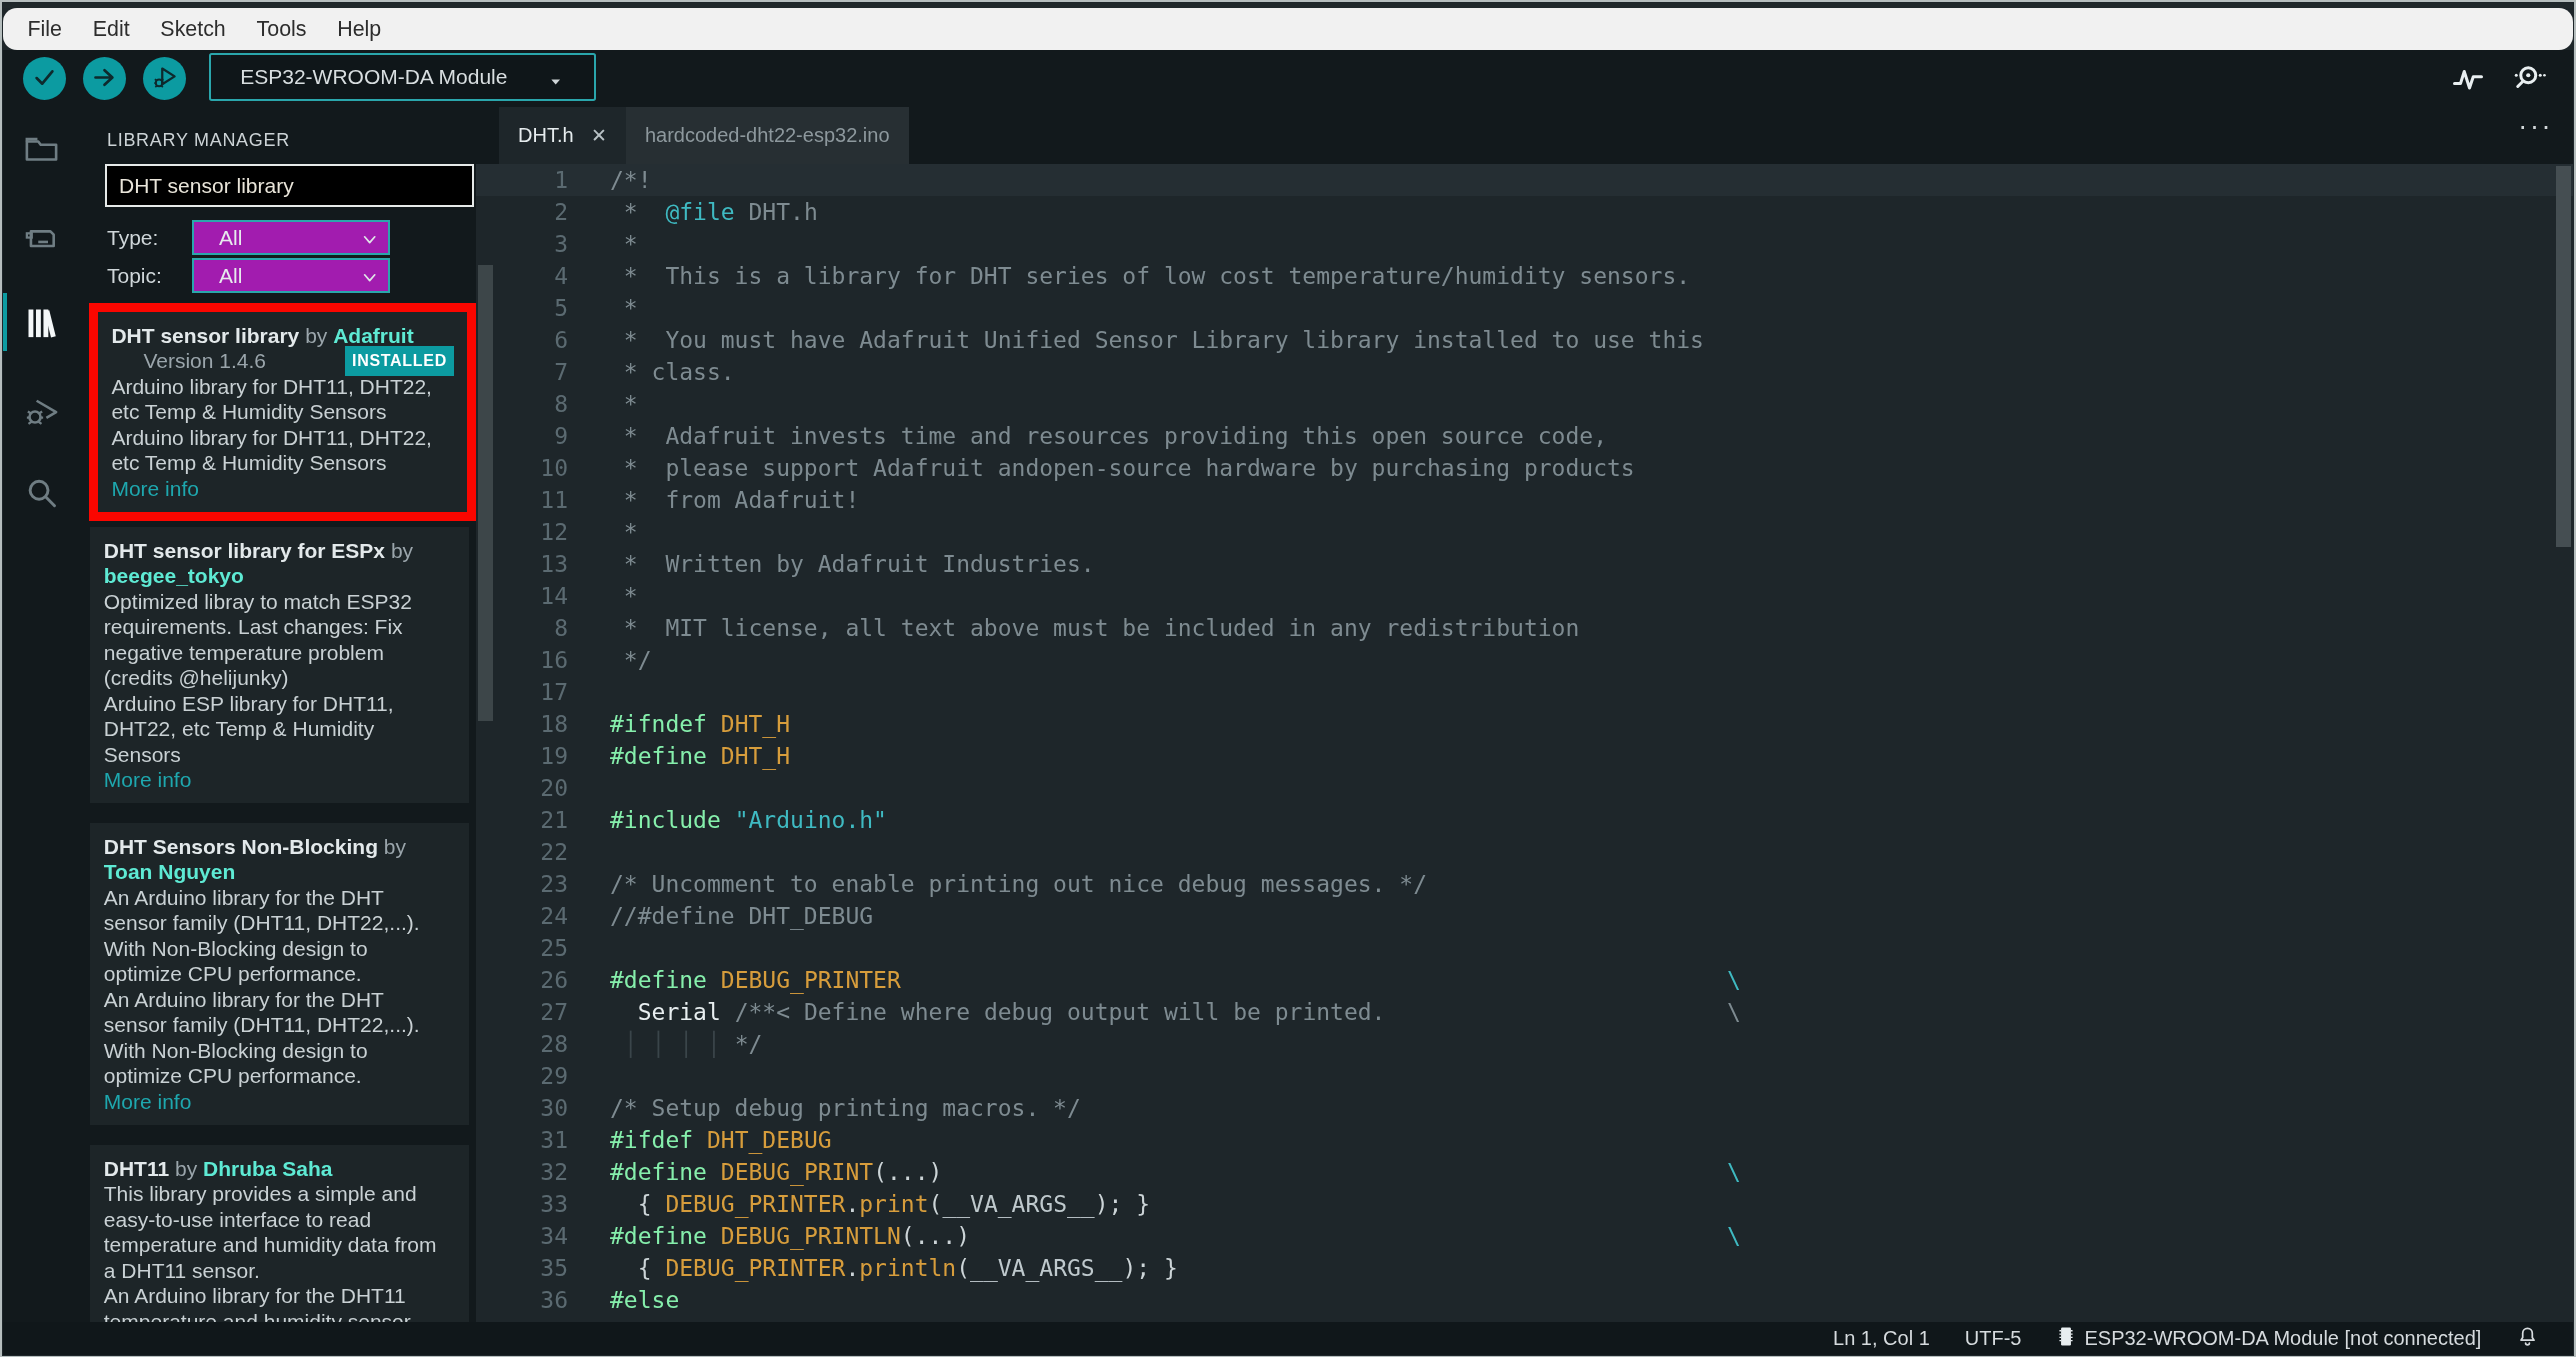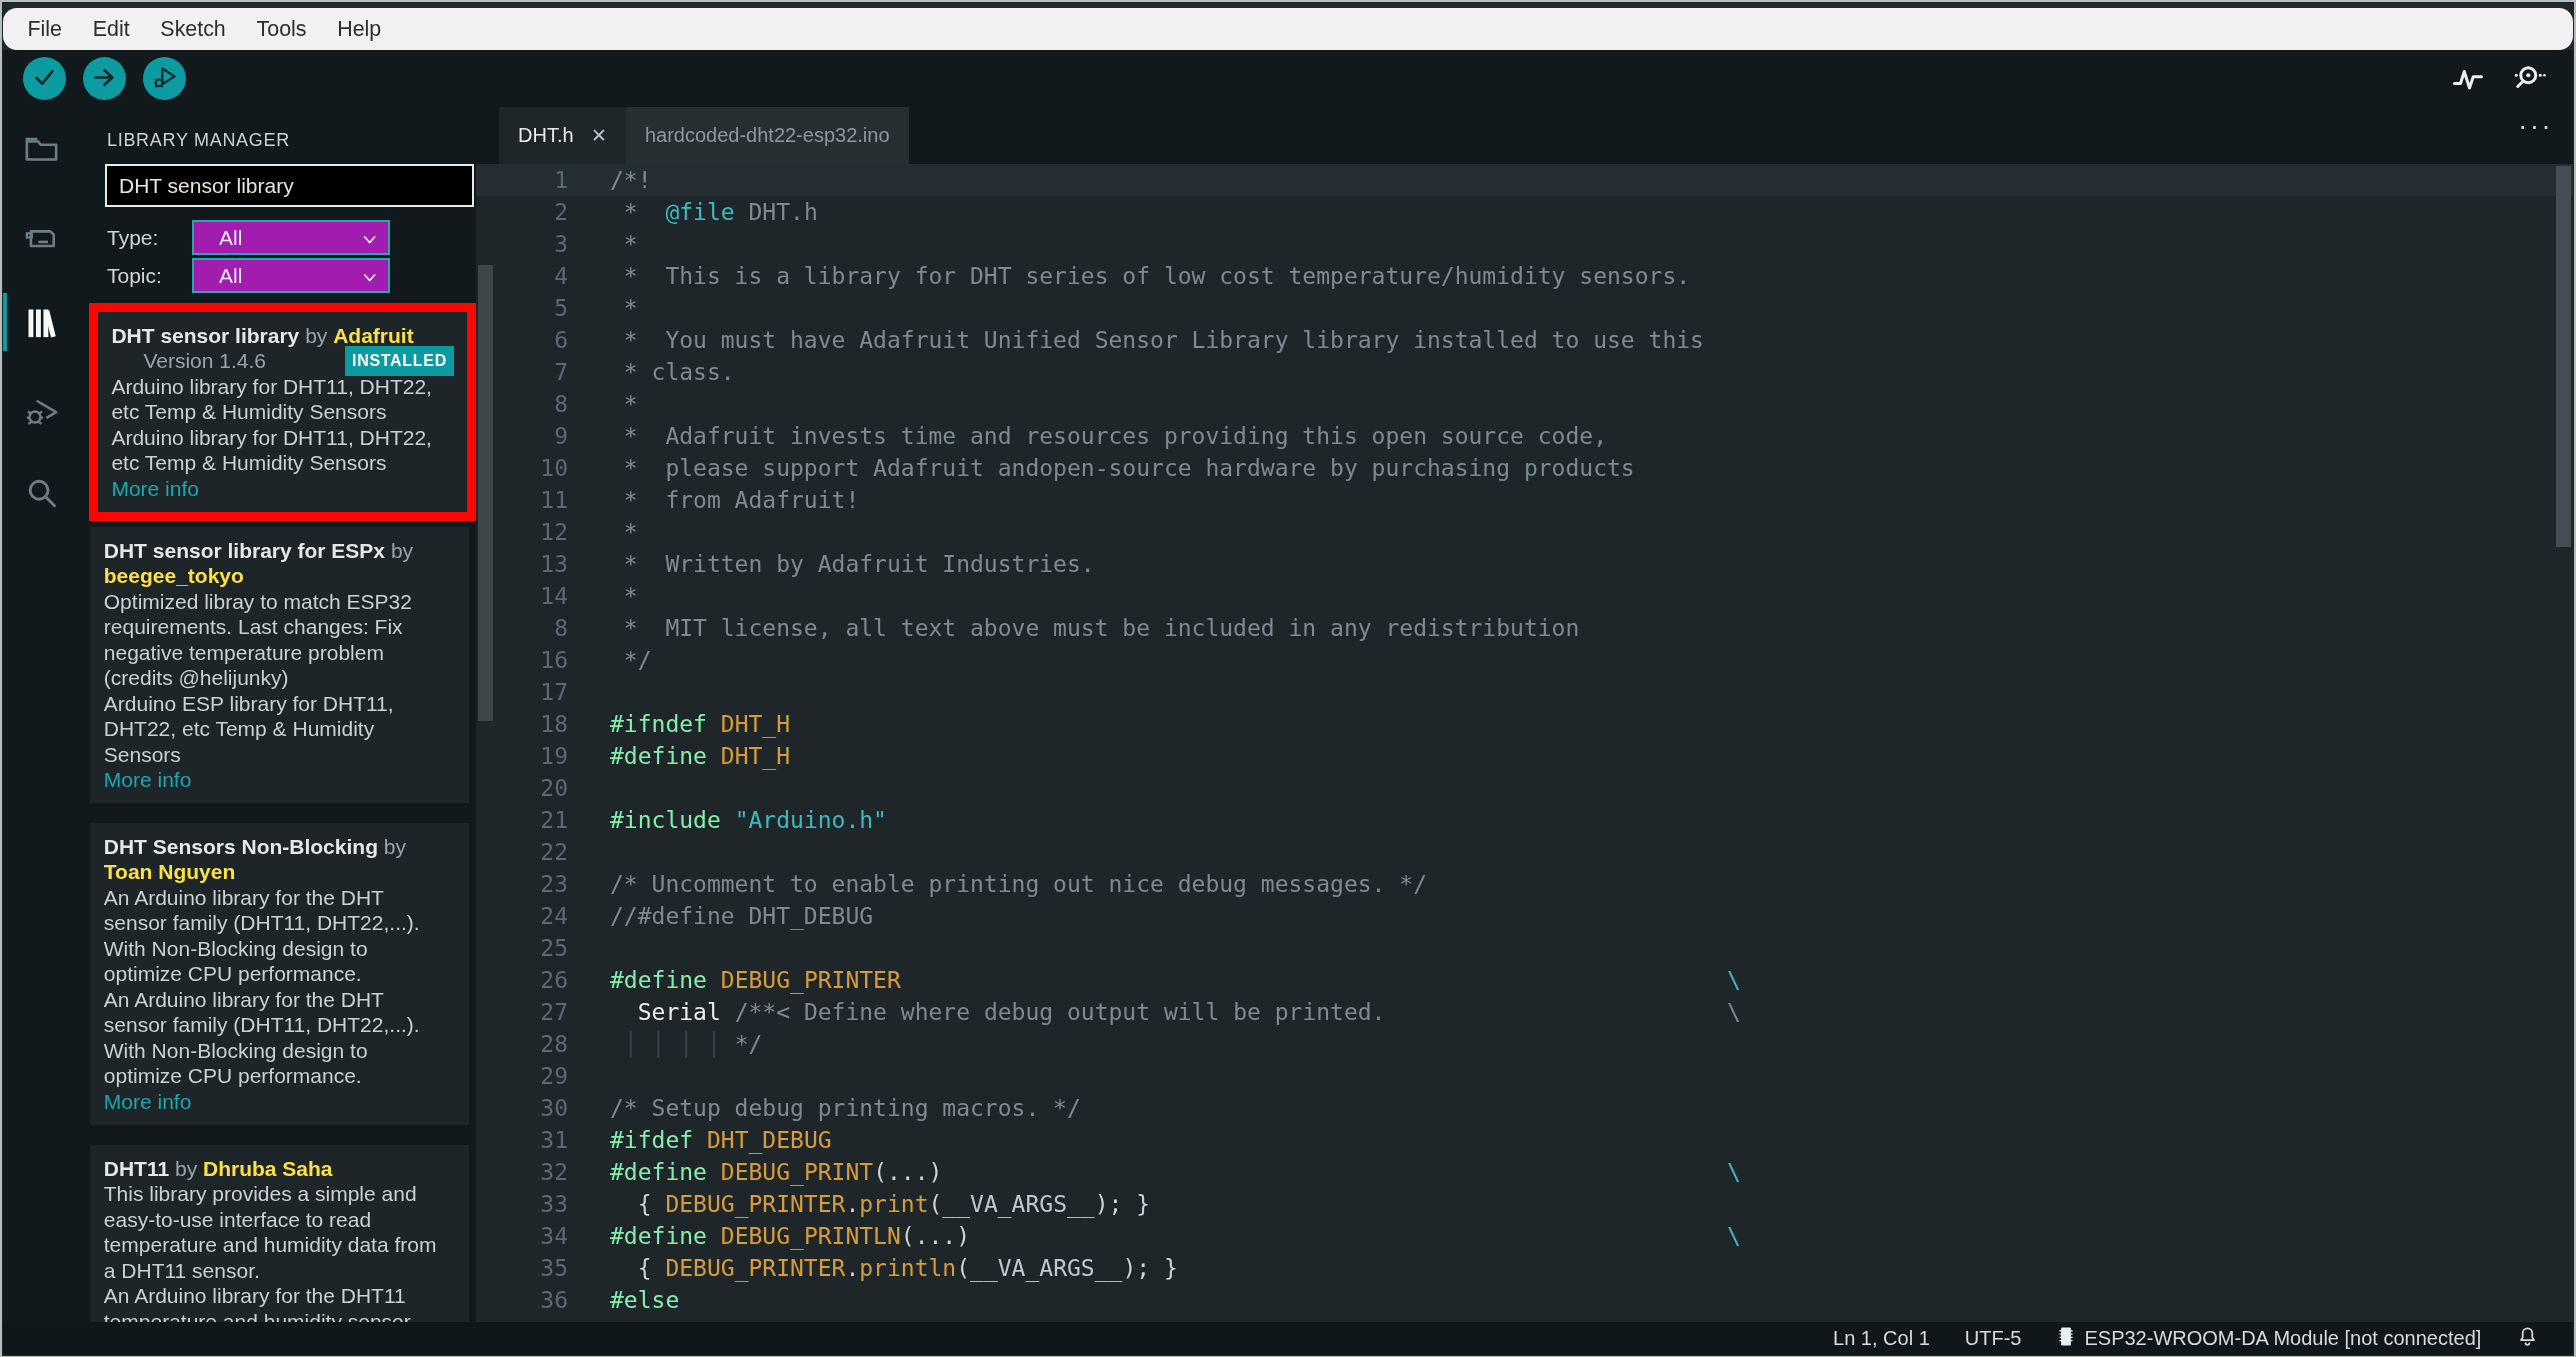--- a/index.html
+++ b/index.html
@@ -43,21 +43,21 @@
   .lm-dd{position:relative;width:198px;height:35px;border:2px solid #2aa6ac;background:#a21caf;
     display:flex;align-items:center;padding-left:25px;color:#e6ebed;font-size:21px;box-sizing:border-box;}
   .lm-dd svg{position:absolute;right:9.4px;top:9.4px;}
   .lm-list{position:absolute;top:196px;left:0;right:0;bottom:0;}
   .lm-card-wrap{margin:0 0 20px 13.4px;width:379px;box-sizing:border-box;}
   .lm-card-wrap.hl{margin-left:12px;margin-bottom:6px;width:387px;border:9.4px solid #fb0600;}
   .lm-card{background:#1d2528;padding:10.7px 13.4px;box-sizing:border-box;width:100%;}
   .e-title{font-size:21px;line-height:25.5px;color:#e3e9eb;}
   .e-name{font-weight:bold;color:#e3e9eb;}
   .e-by{color:#9aa5ab;}
-  .e-author{color:#fde047;font-weight:bold;}
+  .e-author{color:#5eead4;font-weight:bold;}
   .e-vrow{display:flex;justify-content:space-between;align-items:center;line-height:25.5px;height:25.5px;margin-left:32px;}
   .e-version{font-size:21px;color:#9aa5ab;}
   .badge{background:#0c9ba1;color:#fff;font-size:16px;font-weight:bold;padding:2px 6.7px;letter-spacing:0.7px;}
   .e-desc{font-size:21px;line-height:25.5px;color:#c9d1d4;}
   .e-more{font-size:21px;line-height:25.5px;color:#1ea7ae;cursor:pointer;}
   .panel-scroll-thumb{position:absolute;left:478px;top:265px;width:14.7px;height:456px;background:#3d4649;z-index:5;}
 
   
   .tabbar{position:absolute;top:107px;left:476px;right:2.7px;height:57px;background:#12191c;display:flex;}
   .tab{height:100%;display:flex;align-items:center;font-size:20px;padding:0 19px;box-sizing:border-box;}
@@ -114,20 +114,28 @@
         </svg>
     </span>
   </div>
   <div class="tb-btn" style="left:140px">
     <span>
       <svg width="27" height="27" viewBox="0 0 24 24">
         <path d="M10 4l11 7-11 7z" fill="none" stroke="#0e2a2d" stroke-width="2" stroke-linejoin="round"></path>
         <circle cx="7.2" cy="16.8" r="3" fill="none" stroke="#0e2a2d" stroke-width="1.8"></circle>
         <path d="M3.4 13.6l2 1.2M3 17h1.8M3.8 20.4l1.8-1.2M11 13.6l-2 1.2M11.4 17H9.6M10.6 20.4l-1.8-1.2" stroke="#0e2a2d" stroke-width="1.6"></path>
       </svg>
+    </span>
+  </div>
+  <div class="board-select">
+    <span>ESP32-WROOM-DA Module</span>
+    <span class="board-caret">
+      <svg width="17.4" height="17.4" viewBox="0 0 24 24">
+          <path d="M6 9l6 7 6-7z" fill="#cfd5d8"></path>
+        </svg>
     </span>
   </div>
   <div class="tb-righticon" style="left:2447px">
     <span>
       <svg width="36" height="36" viewBox="0 0 24 24">
           <path d="M3 15h4l2.5-8 3.5 11 2.5-7.5H21" fill="none" stroke="#e8eef0" stroke-width="2" stroke-linecap="round" stroke-linejoin="round"></path>
         </svg>
     </span>
   </div>
   <div class="tb-righticon" style="left:2508px">

